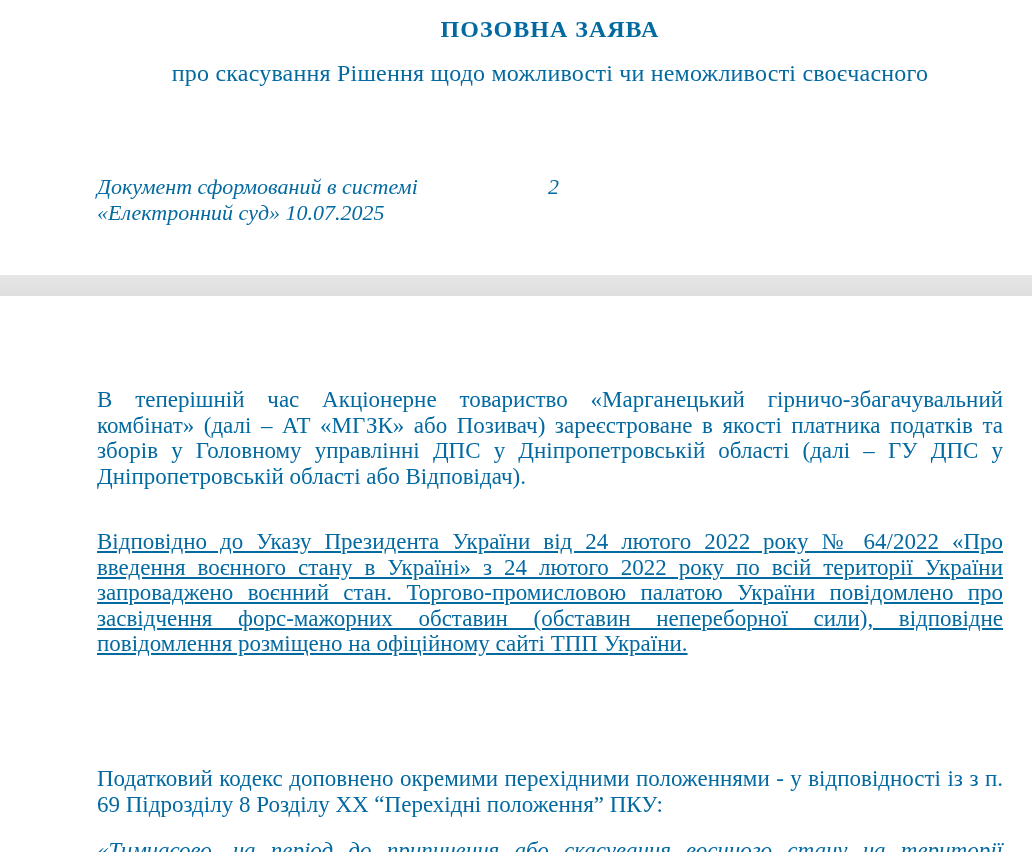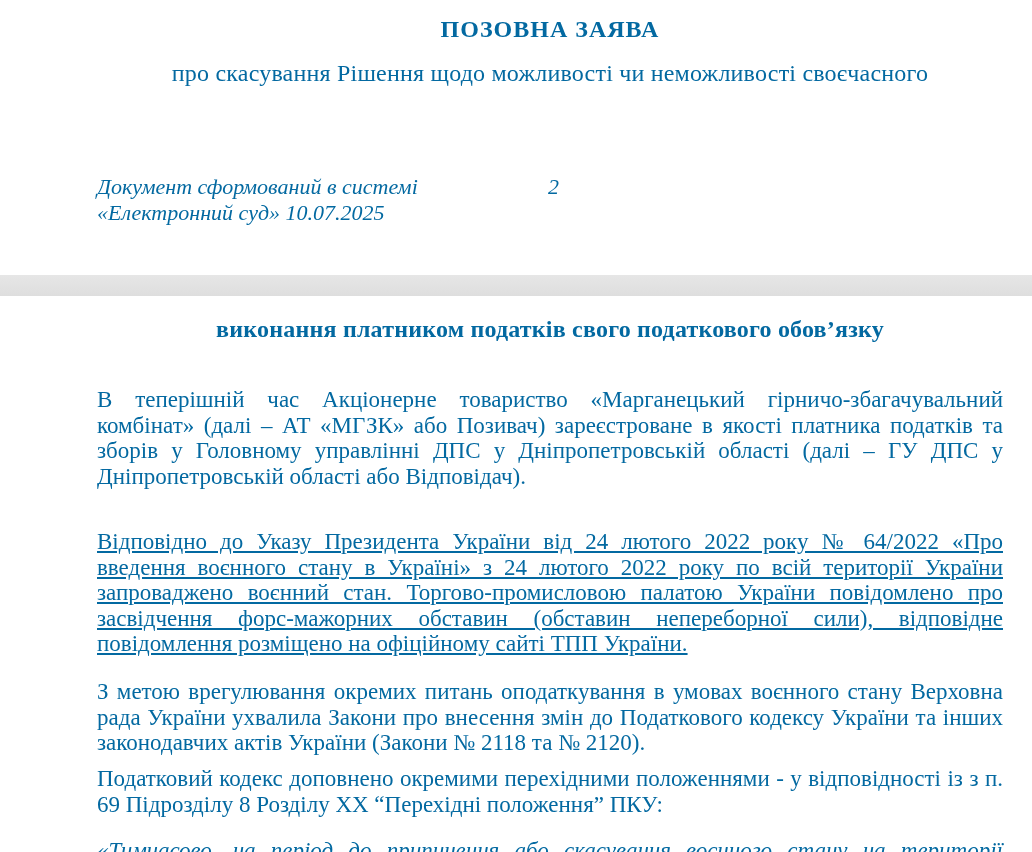--- a/index.html
+++ b/index.html
@@ -95,25 +95,23 @@
 
   <div class="abs system-note">
     <div>Документ сформований в системі</div>
     <div>«Електронний суд» 10.07.2025</div>
   </div>
 
   <div class="abs page-number">2</div>
 
   <div class="abs page-separator"></div>
 
-  <h2 class="abs col section-heading">виконання платником податків свого податкового обов’язку</h2>
 
   <p class="abs col para p1">В теперішній час Акціонерне товариство «Марганецький гірничо-збагачувальний комбінат» (далі – АТ «МГЗК» або Позивач) зареєстроване в якості платника податків та зборів у Головному управлінні ДПС у Дніпропетровській області (далі – ГУ ДПС у Дніпропетровській області або Відповідач).</p>
 
   <p class="abs col para p2">Відповідно до Указу Президента України від 24 лютого 2022 року № 64/2022 «Про введення воєнного стану в Україні» з 24 лютого 2022 року по всій території України запроваджено воєнний стан. Торгово-промисловою палатою України повідомлено про засвідчення форс-мажорних обставин (обставин непереборної сили), відповідне повідомлення розміщено на офіційному сайті ТПП України.</p>
 
-  <p class="abs col para p3">З метою врегулювання окремих питань оподаткування в умовах воєнного стану Верховна рада України ухвалила Закони про внесення змін до Податкового кодексу України та інших законодавчих актів України (Закони № 2118 та № 2120).</p>
 
   <p class="abs col para p4">Податковий кодекс доповнено окремими перехідними положеннями - у відповідності із з п. 69 Підрозділу 8 Розділу ХХ “Перехідні положення” ПКУ:</p>
 
   <p class="abs col para quote-line">«Тимчасово, на період до припинення або скасування воєнного стану на території</p>
 
 </div>
 
 </body></html>

